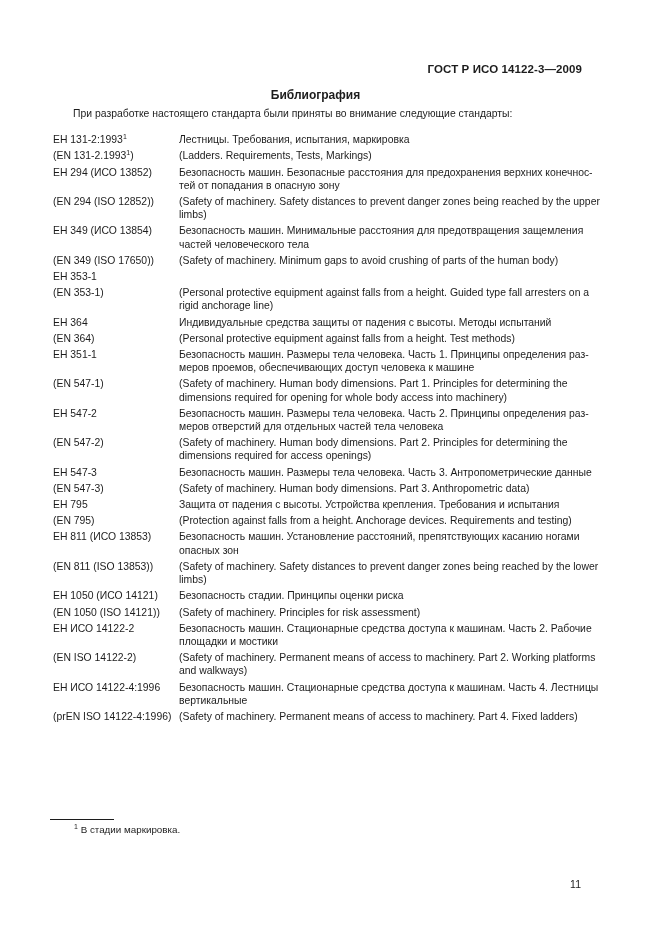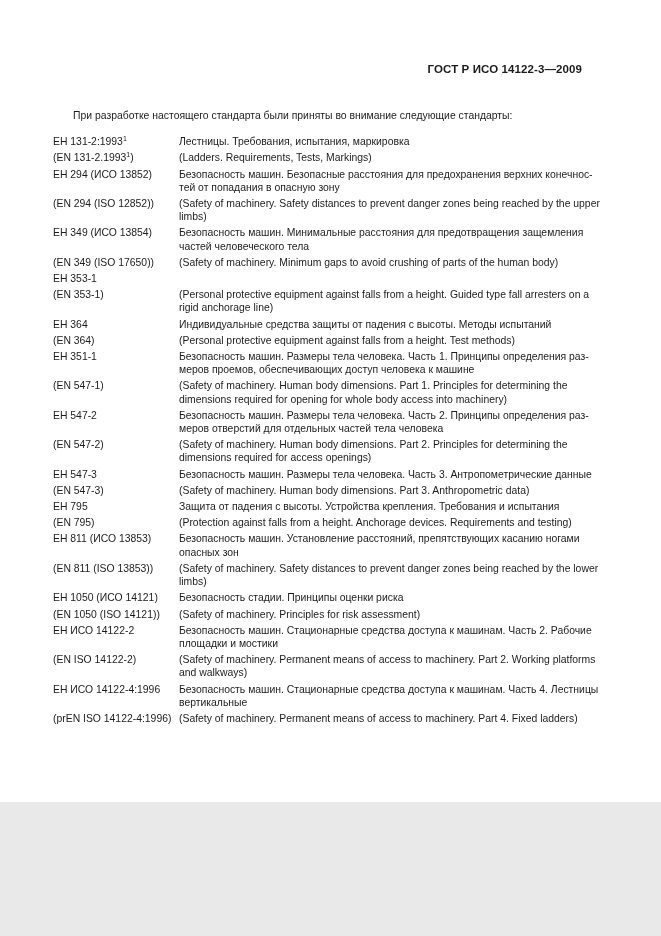--- a/index.html
+++ b/index.html
@@ -1,19 +1,19 @@
 <!DOCTYPE html>
 <html><head>
 <meta charset="utf-8">
 <style>
   html, body { margin: 0; padding: 0; background: #e9e9e9; }
   .page {
     position: relative;
     width: 661px;
-    height: 802px;
+    height: 936px;
     margin: 0 auto;
     background: #ffffff;
     font-family: "Liberation Sans", sans-serif;
     color: #1c1c1c;
     overflow: hidden;
   }
   .doc-header {
     position: absolute;
     top: 63px;
     right: 79px;
@@ -28,21 +28,21 @@
     right: 45px;
   }
   .section-title {
     position: relative;
     left: -19px;
     text-align: center;
     font-size: 12px;
     font-weight: bold;
   }
   .intro {
-    margin-top: 21px;
+    margin-top: 5px;
     font-size: 10.4px;
     line-height: 13.2px;
     text-indent: 20px;
   }
   .reflist { margin-top: 13px; }
   .row {
     display: flex;
     align-items: flex-start;
     margin-bottom: 3px;
     font-size: 10.4px;
@@ -80,20 +80,21 @@
 </style>
 </head>
 <body>
 
 <div class="page">
 
   <div class="doc-header">ГОСТ Р ИСО 14122-3—2009</div>
 
   <div class="content">
 
+    <div class="section-title">Библиография</div>
 
     <div class="intro">При разработке настоящего стандарта были приняты во внимание следующие стандарты:</div>
 
     <div class="reflist">
 
         <div class="row">
           <span class="code"><span>ЕН 131-2:1993</span><sup class="sup">1</sup><span></span></span>
           <span class="desc">Лестницы. Требования, испытания, маркировка</span>
         </div>
 

